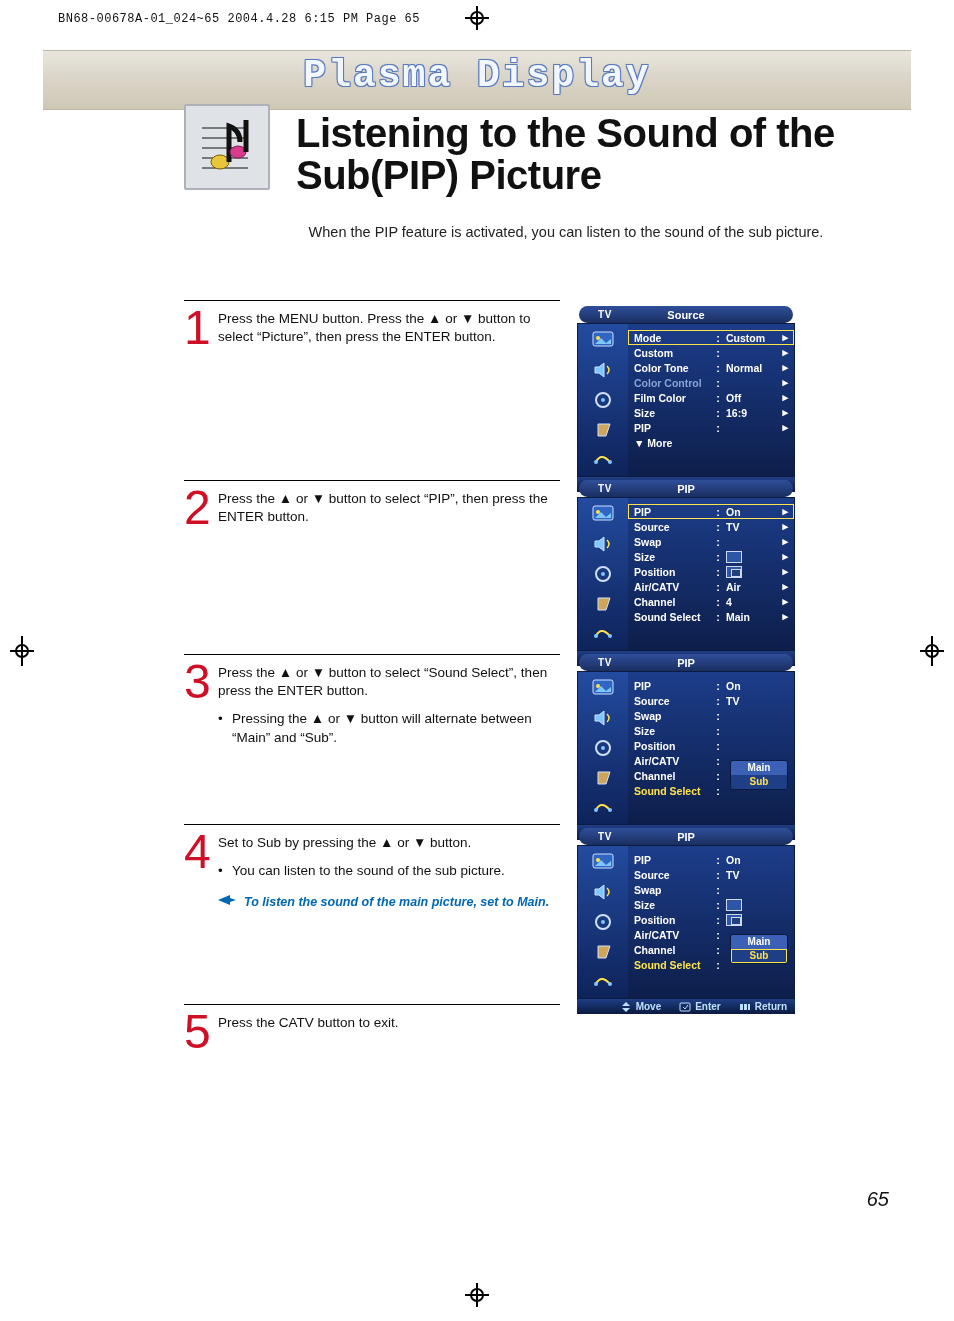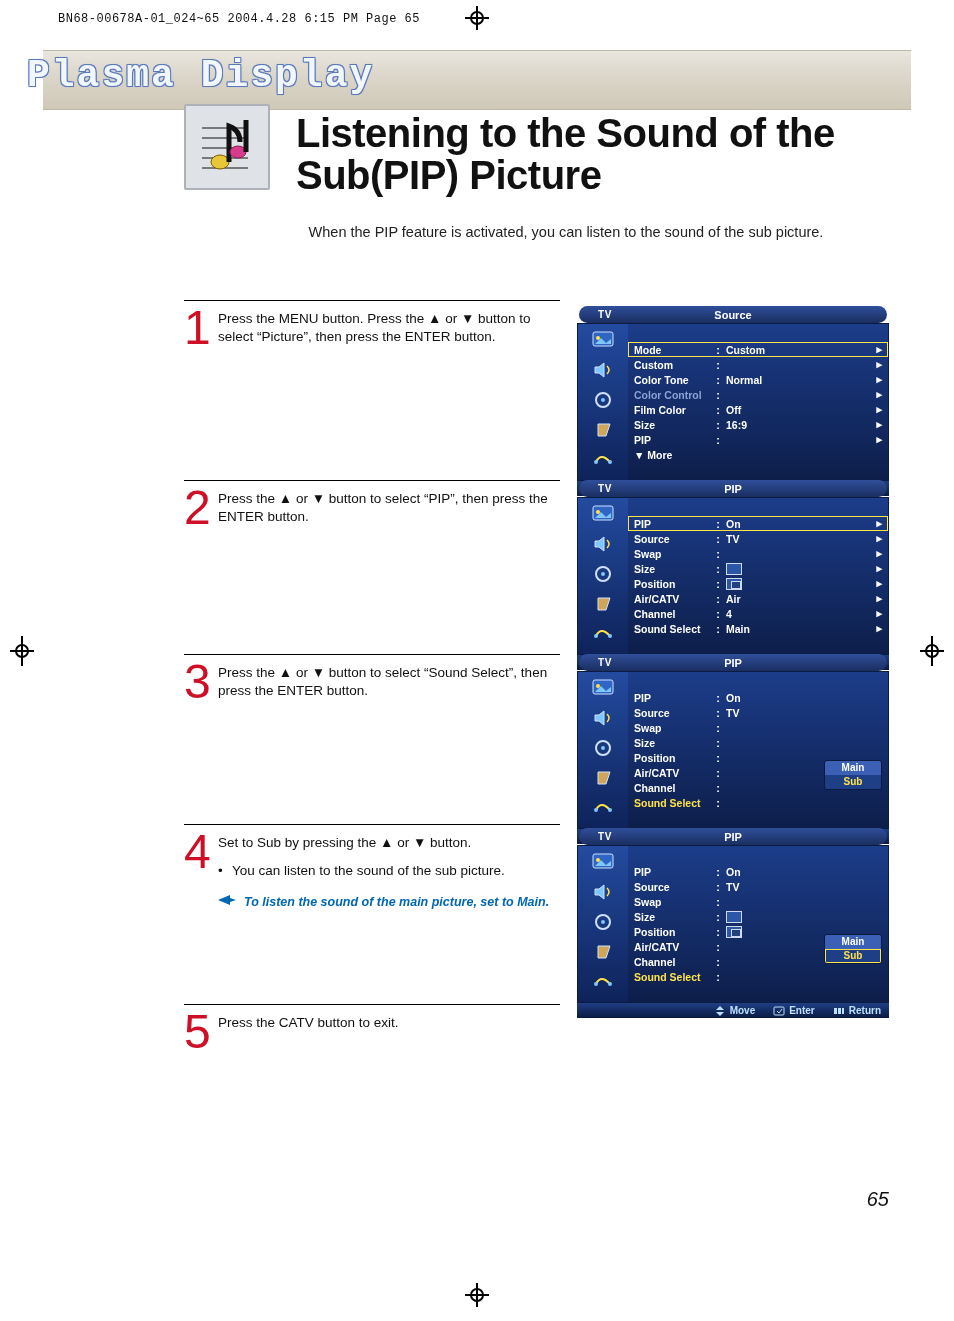--- a/index.html
+++ b/index.html
@@ -35,25 +35,25 @@
   .bot-crop .c{position:absolute;left:5px;top:5px;width:14px;height:14px;border:2px solid #000;border-radius:50%}
 
   
   .banner{
     position:absolute;top:50px;left:43px;right:43px;height:60px;
     background:linear-gradient(#e9e6de 0%,#dcd7cb 40%,#cfc8b7 100%);
     border-top:1px solid #bfb8a8;border-bottom:1px solid #bfb8a8;
   }
   .banner-title{
     position:absolute;top:54px;left:0;right:0;
+    text-align:center;
     font-family:"Courier New",monospace;
     font-size:38px;font-weight:600;letter-spacing:2px;
     color:#f2f6ff;
     text-shadow:0 0 2px #5a7bbd,1px 1px 0 #5a7bbd,-1px -1px 0 #5a7bbd,1px -1px 0 #5a7bbd,-1px 1px 0 #5a7bbd;
-    margin-left:27px;
   }
 
   
   .music-box{
     position:absolute;top:104px;left:184px;width:86px;height:86px;
     background:#dfe2e6;border:2px solid #aeb2b8;border-radius:2px;
     display:flex;align-items:center;justify-content:center;
   }
   .music-box svg{width:70px;height:70px}
 
@@ -92,21 +92,21 @@
   .tip svg{flex:0 0 auto;margin-top:1px}
 
   .step.s1{top:310px}.step.s2{top:490px}.step.s3{top:664px}
   .step.s4{top:834px}.step.s5{top:1014px}
 
   
   .pagenum{position:absolute;right:65px;bottom:110px;font-style:italic;font-size:20px;color:#111}
 
   
   .osd{
-    position:absolute;left:577px;width:312px;
+    position:absolute;left:577px;width:218px;
     font-family:Arial,sans-serif;font-size:11px;font-weight:700;color:#fff;
   }
   .osd.o1{top:306px}.osd.o2{top:480px}.osd.o3{top:654px}.osd.o4{top:828px}
 
   .osd-head{
     position:relative;height:17px;
     background:linear-gradient(#2f4f9a,#1a2e60);
     border-radius:9px;
     margin:0 2px;
     display:flex;align-items:center;
@@ -122,21 +122,21 @@
     border:1px solid #0b1b42;
   }
   .osd-side{
     width:50px;padding:4px 0;
     display:flex;flex-direction:column;align-items:center;gap:6px;
     background:linear-gradient(#234b9f,#0e235a);
   }
   .side-ico{width:28px;height:24px;border-radius:4px;display:flex;align-items:center;justify-content:center}
   .side-ico svg{width:22px;height:20px}
 
-  .osd-rows{flex:1;padding:18px 0}
+  .osd-rows{flex:1;padding:6px 0}
   .osd-row{
     display:flex;align-items:center;height:15px;padding:0 6px;
     position:relative;
   }
   .osd-row.sel{outline:1.5px solid #ffe34a;outline-offset:-1px}
   .osd-row .lbl{flex:0 0 80px;font-size:10.5px}
   .osd-row .col{flex:0 0 8px;text-align:center}
   .osd-row .val{flex:1;font-size:10.5px;padding-left:4px}
   .osd-row .val.pic{display:flex;align-items:center}
   .osd-row .arr{flex:0 0 10px;text-align:right}
@@ -229,20 +229,23 @@
 
   <div class="step s2">
     <div class="num">2</div>
     <div class="txt">Press the ▲ or ▼ button to select “PIP”, then press the ENTER button.</div>
   </div>
 
   <div class="step s3">
     <div class="num">3</div>
     <div class="txt">
       <span>Press the ▲ or ▼ button to select “Sound Select”, then press the ENTER button.</span>
+      <ul>
+          <li>Pressing the ▲ or ▼ button will alternate between “Main” and “Sub”.</li>
+        </ul>
     </div>
   </div>
 
   <div class="step s4">
     <div class="num">4</div>
     <div class="txt">
       <span>Set to Sub by pressing the ▲ or ▼ button.</span>
       <ul>
           <li>You can listen to the sound of the sub picture.</li>
         </ul>

